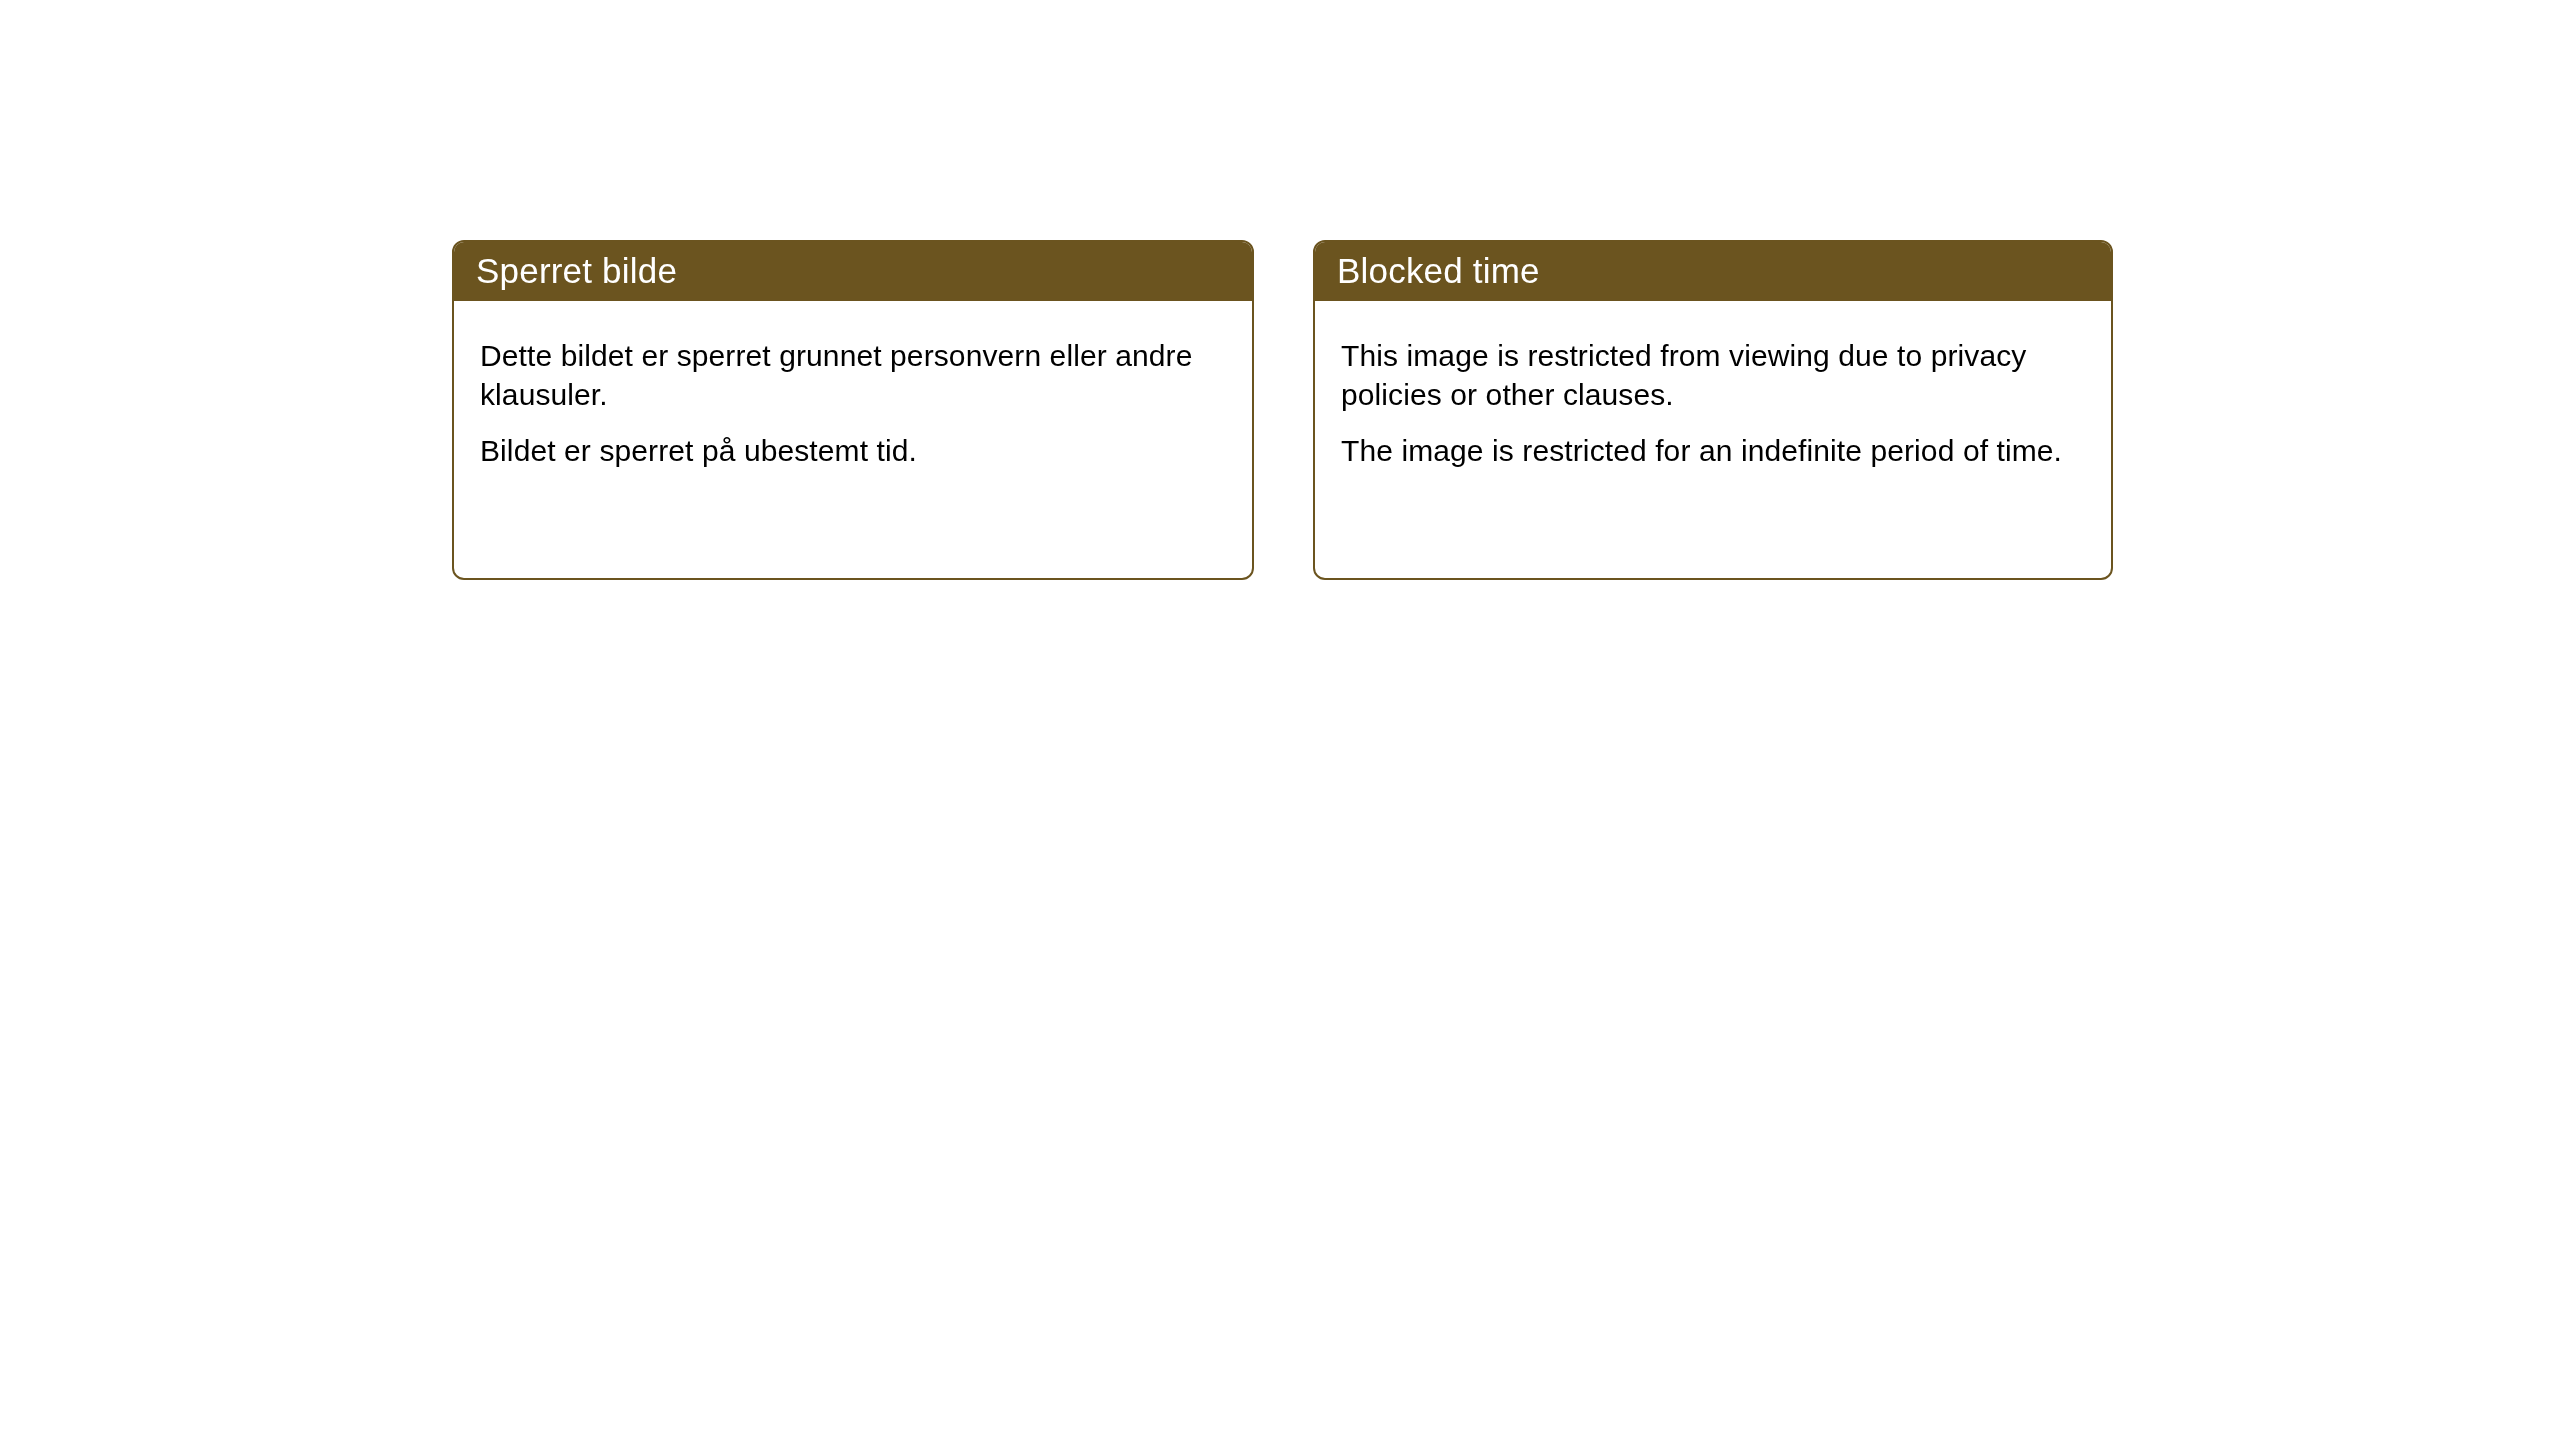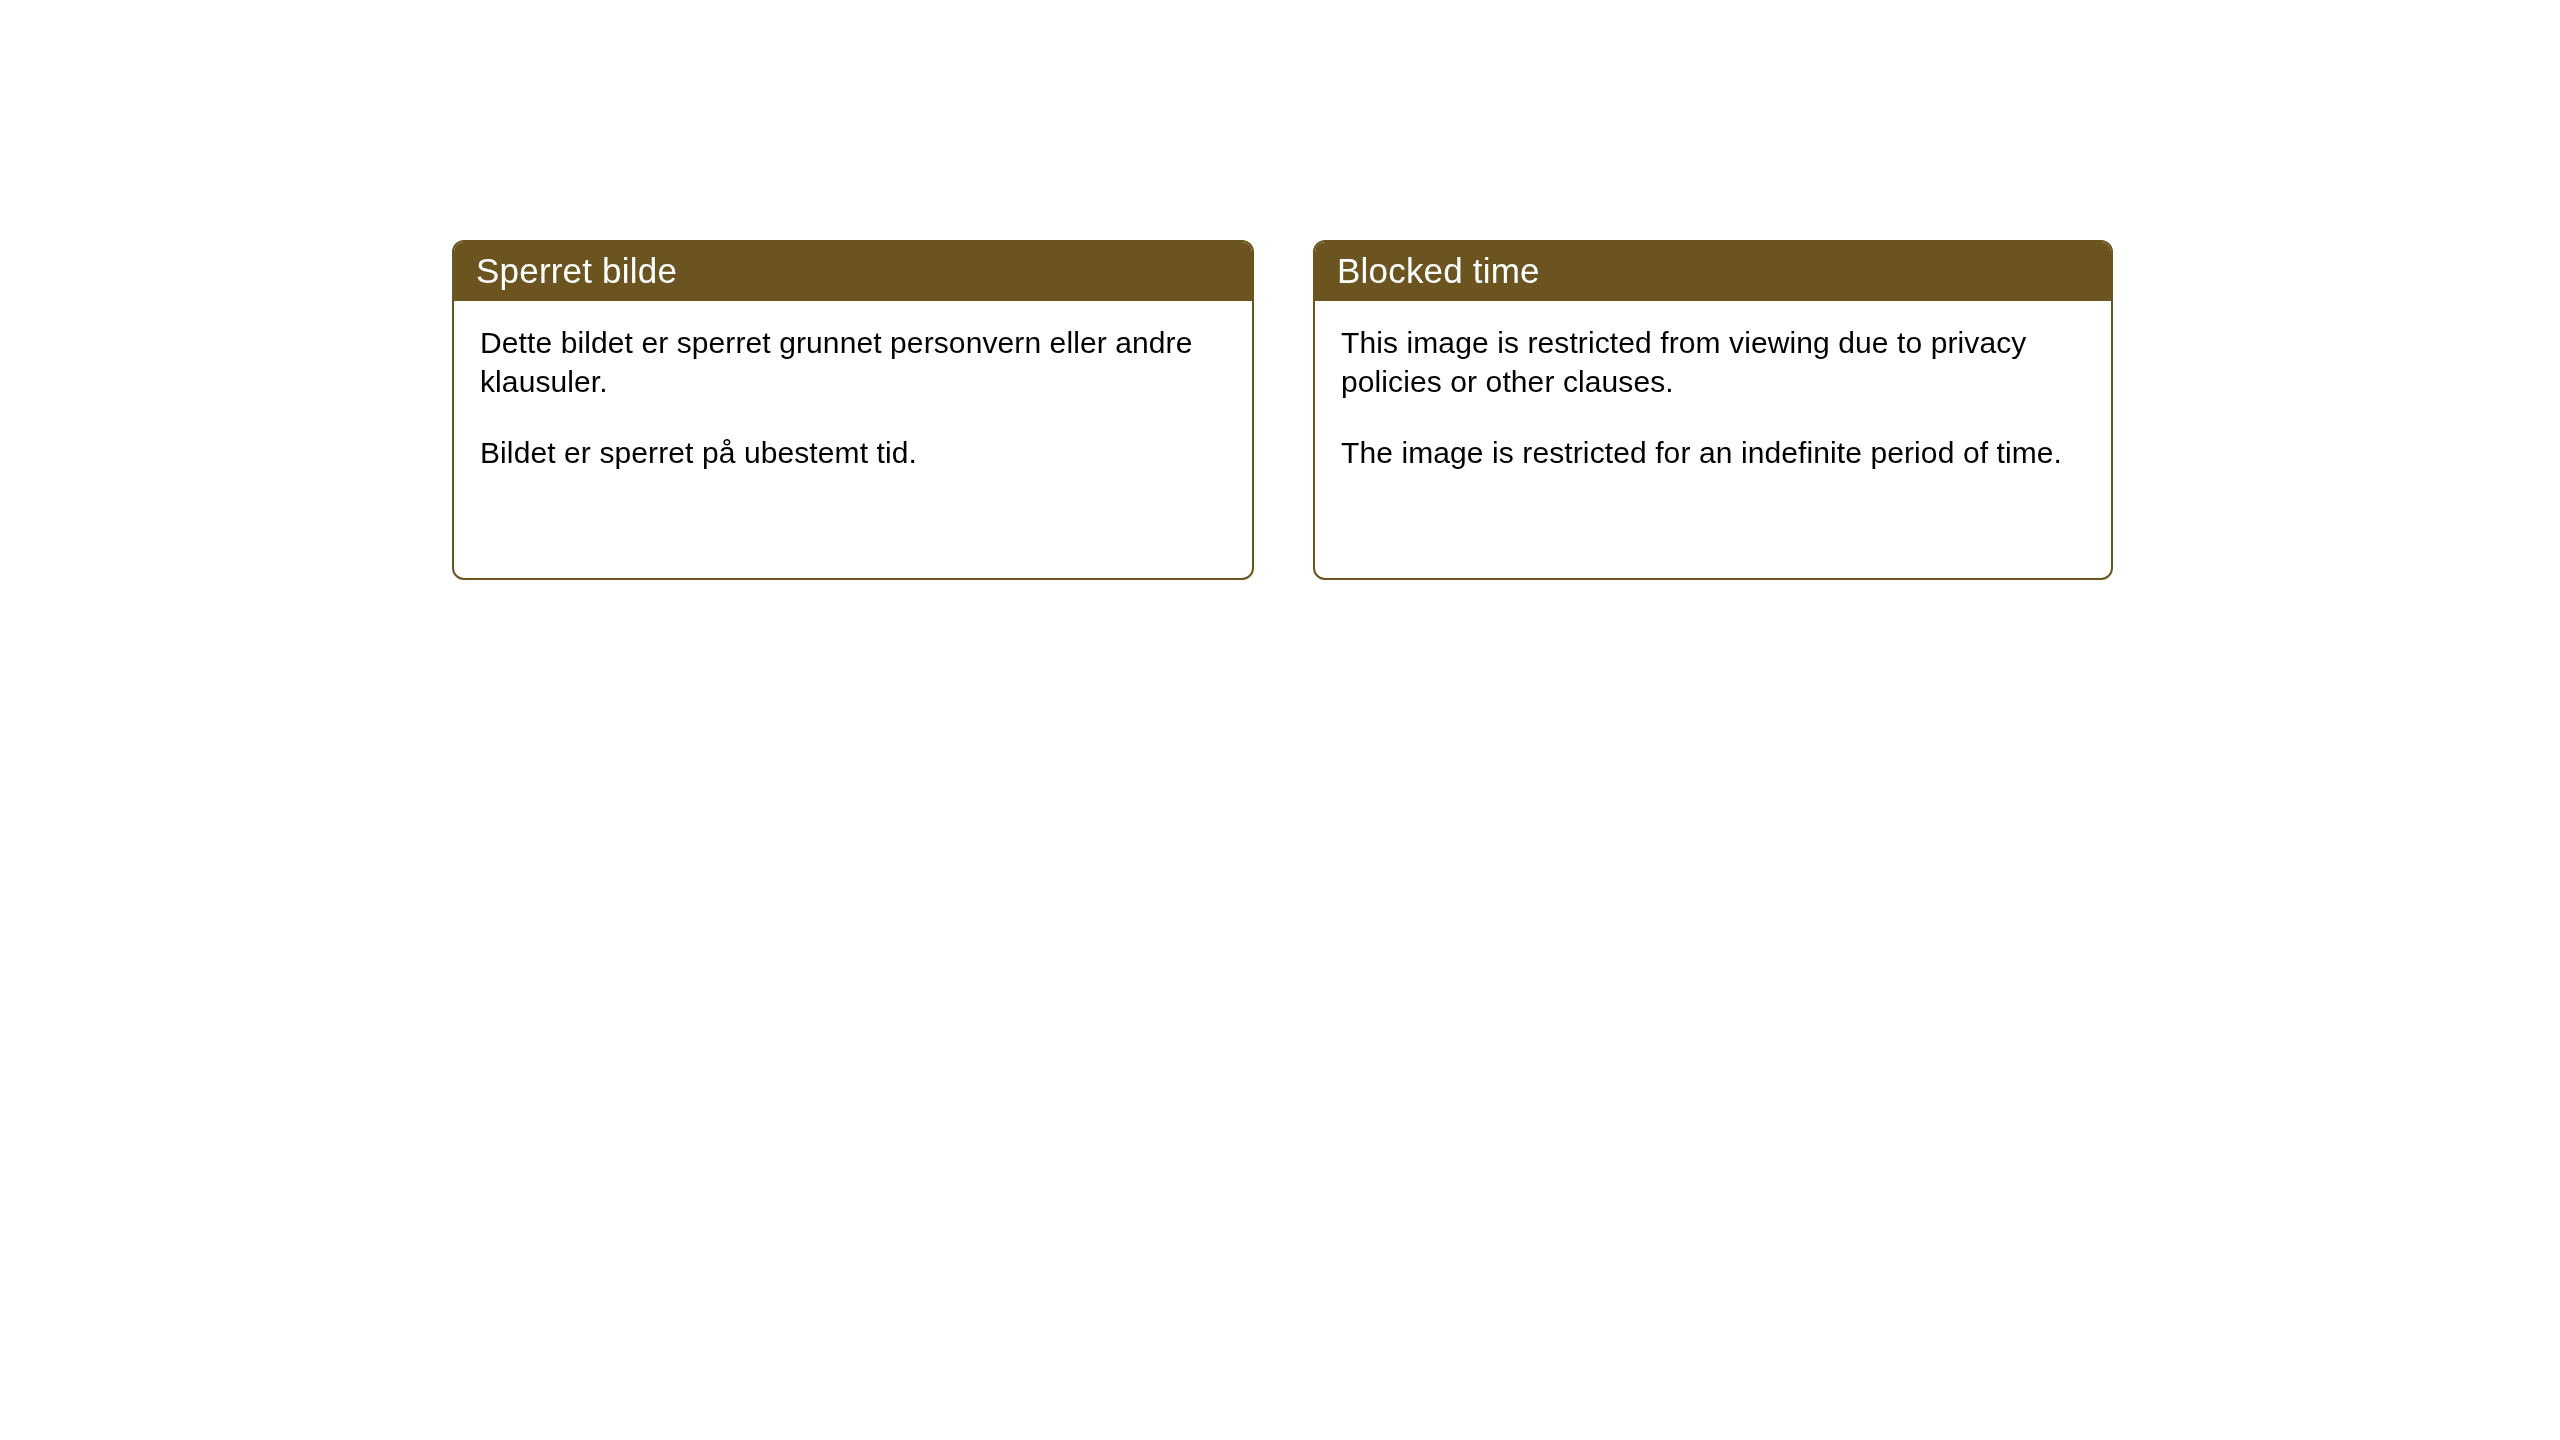--- a/index.html
+++ b/index.html
@@ -60,35 +60,35 @@
     font-family: "Liberation Sans", sans-serif;
     font-size: 35px;
     font-weight: 400;
     line-height: 1;
     letter-spacing: 0.2px;
     white-space: nowrap;
   }
 
   .card-body {
     box-sizing: border-box;
-    padding: 22px 26px 0 26px;
+    padding: 35px 26px 0 26px;
   }
 
   .card-paragraph {
     margin: 0;
     color: #000000;
     font-family: "Liberation Sans", sans-serif;
     font-size: 30px;
     font-weight: 400;
     line-height: 1.3;
     letter-spacing: 0.1px;
   }
 
   .card-paragraph + .card-paragraph {
-    margin-top: 32px;
+    margin-top: 17px;
   }
 </style>
 </head>
 <body>
 
 <div id="stage">
 
   <div class="notice-card card-no">
     <div class="card-header">
       <span class="card-header-title">Sperret bilde</span>

